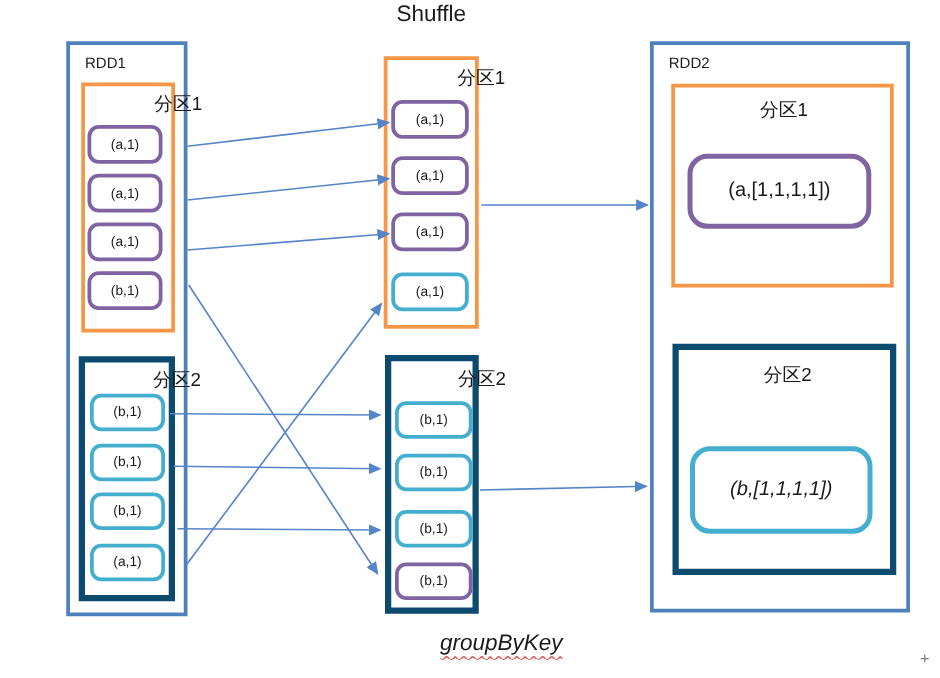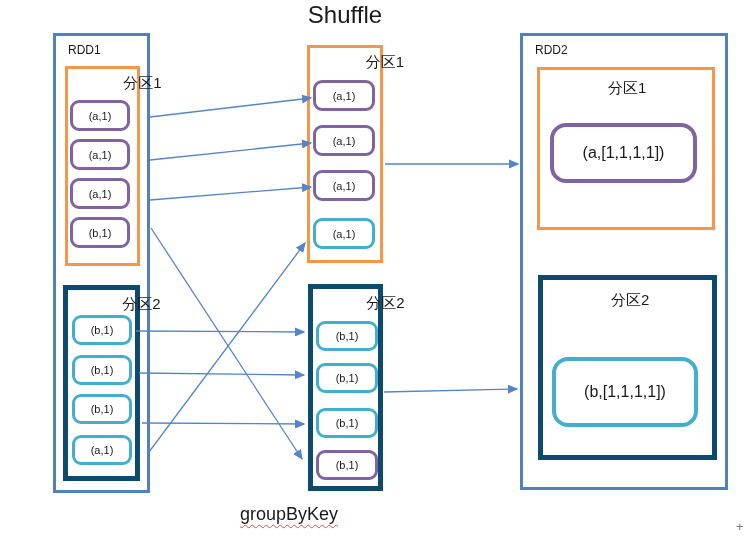--- a/index.html
+++ b/index.html
@@ -1,45 +1,45 @@
 <!DOCTYPE html>
 <html><head>
 <meta charset="utf-8">
 <style>
   html,body{margin:0;padding:0;background:#fff;}
   .canvas{
     position:relative;width:752px;height:542px;background:#ffffff;overflow:hidden;
     font-family:"Liberation Sans","DejaVu Sans",sans-serif;color:#1a1a1a;
   }
   .abs{position:absolute;box-sizing:border-box;}
-  .title{left:240px;top:1px;width:210px;text-align:center;font-size:24px;}
+  .title{left:240px;top:1px;width:210px;text-align:center;font-size:18px;}
   .op-label{
-    left:240px;top:504px;width:210px;text-align:left;font-size:18px;
-    text-decoration:underline wavy #e05252 1px;text-underline-offset:4px;
+    left:240px;top:504px;width:210px;text-align:right;font-size:18px;
+    text-decoration:underline wavy #e05252 1px;text-underline-offset:4px;font-style:italic;
   }
   .rdd-box{border:3px solid #4f81bd;background:#fff;}
   #rdd1{left:53px;top:33px;width:97px;height:460px;}
   #rdd2{left:520px;top:33px;width:208px;height:457px;}
   .rdd-label{position:absolute;left:12px;top:7px;font-size:12px;}
   .pbox{position:absolute;box-sizing:border-box;background:#fff;}
   .pbox.orange{border:3px solid #f79646;}
   .pbox.green{border:5px solid #0c4a6e;}
   .plabel{position:absolute;left:0;top:5px;width:100%;text-align:center;font-size:15px;margin-left:40px;}
   .item{
     position:absolute;box-sizing:border-box;background:#fff;border-radius:9px;
     display:flex;align-items:center;justify-content:center;font-size:11px;
   }
   .key-a{border:3px solid #8064a2;}
   .key-b{border:3px solid #43aecd;}
   .big-item{
     position:absolute;box-sizing:border-box;background:#fff;border-radius:16px;
     display:flex;align-items:center;justify-content:center;font-size:16px;
   }
   .big-item.key-a{border:4px solid #8064a2;}
-  .big-item.key-b{border:4px solid #43aecd;}
+  .big-item.key-b{border:4px solid #43aecd;font-style:italic;}
 
   
   #l-p1{left:65px;top:66px;width:75px;height:200px;}
   #l-p1 .item{left:2px;width:60px;height:31px;}
   #l-p1 .t1{top:31px}#l-p1 .t2{top:70px}#l-p1 .t3{top:109px}#l-p1 .t4{top:148px}
   
   #l-p2{left:63px;top:285px;width:77px;height:196px;}
   #l-p2 .item{left:4px;width:60px;height:30px;}
   #l-p2 .t1{top:25px}#l-p2 .t2{top:65px}#l-p2 .t3{top:104px}#l-p2 .t4{top:145px}
   

